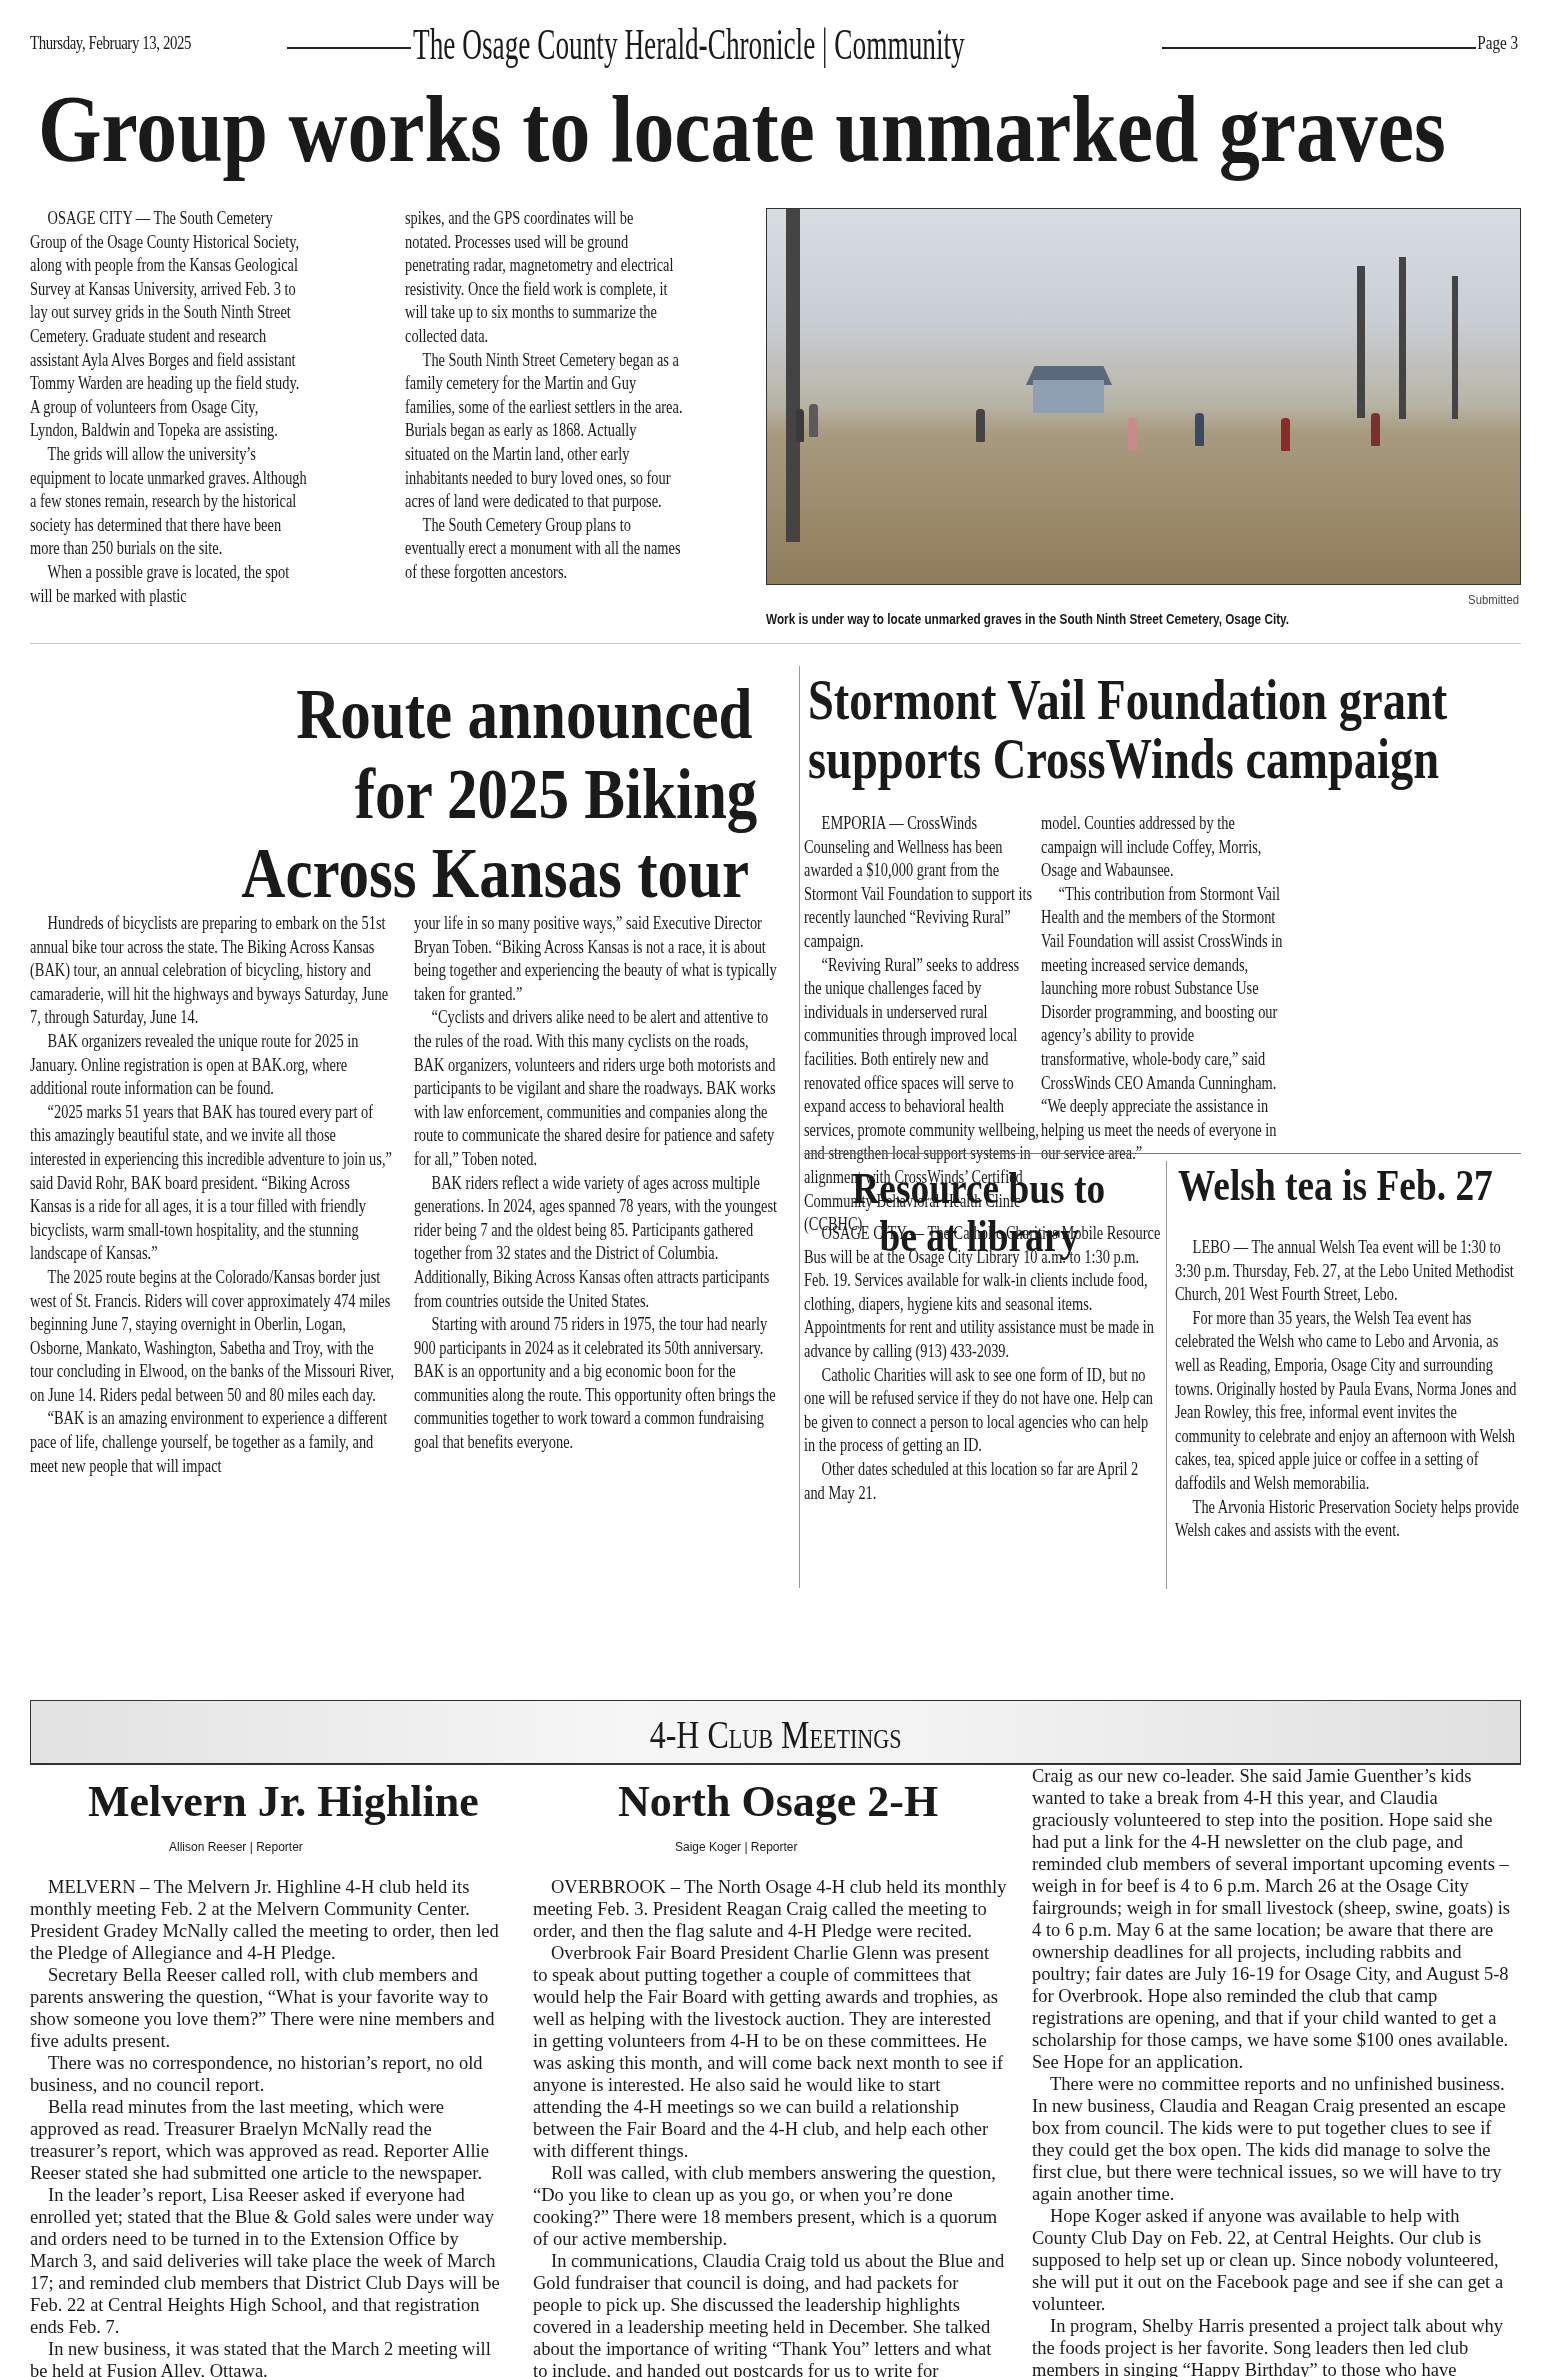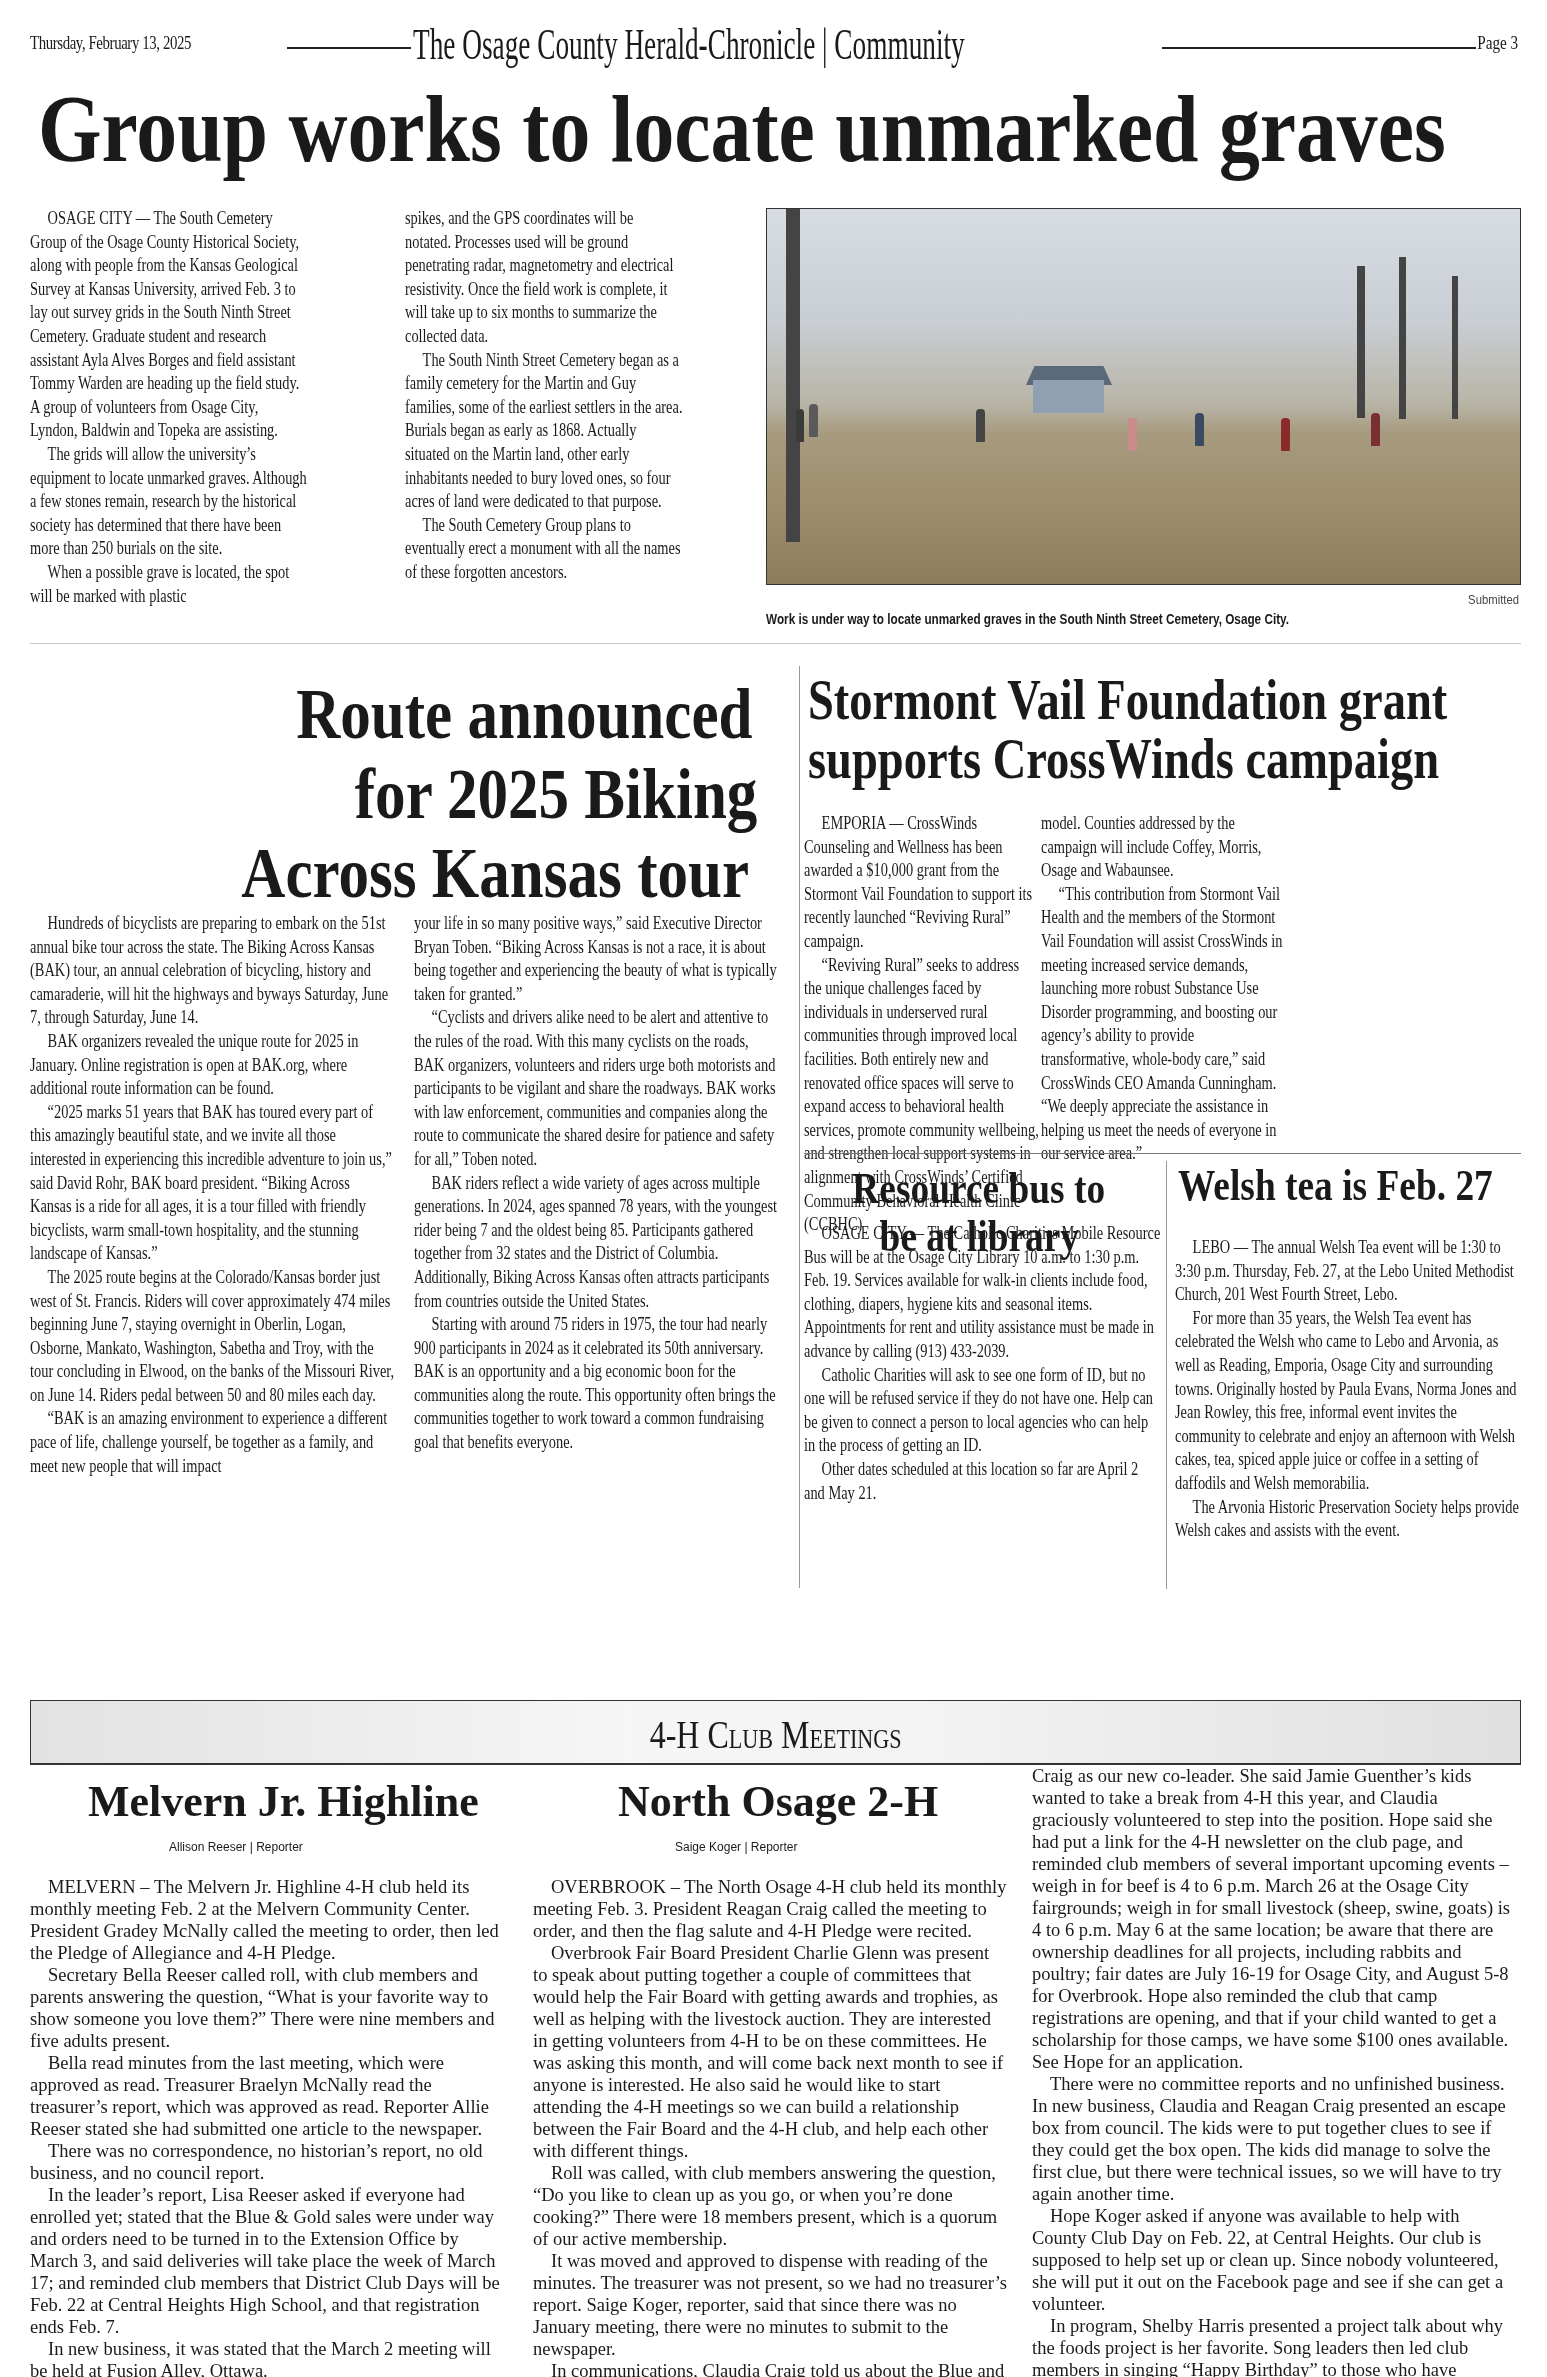--- a/index.html
+++ b/index.html
@@ -168,34 +168,33 @@
 
 <div id="banner" class="abs">
   <span id="banner-title">4-H Club Meetings</span>
 </div>
 
 <h2 id="h-melvern" class="abs club-h">Melvern Jr. Highline</h2>
 <div id="by-melvern" class="abs byline">Allison Reeser | Reporter</div>
 <div id="melvern-col" class="abs wide">
   <p>MELVERN – The Melvern Jr. Highline 4-H club held its monthly meeting Feb. 2 at the Melvern Community Center. President Gradey McNally called the meeting to order, then led the Pledge of Allegiance and 4-H Pledge.</p>
   <p>Secretary Bella Reeser called roll, with club members and parents answering the question, “What is your favorite way to show someone you love them?” There were nine members and five adults present.</p>
+  <p>There was no correspondence, no historian’s report, no old business, and no council report.</p>
   <p>Bella read minutes from the last meeting, which were approved as read. Treasurer Braelyn McNally read the treasurer’s report, which was approved as read. Reporter Allie Reeser stated she had submitted one article to the newspaper.</p>
-  <p>There was no correspondence, no historian’s report, no old business, and no council report.</p>
   <p>In the leader’s report, Lisa Reeser asked if everyone had enrolled yet; stated that the Blue &amp; Gold sales were under way and orders need to be turned in to the Extension Office by March 3, and said deliveries will take place the week of March 17; and reminded club members that District Club Days will be Feb. 22 at Central Heights High School, and that registration ends Feb. 7.</p>
   <p>In new business, it was stated that the March 2 meeting will be held at Fusion Alley, Ottawa.</p>
 
 </div>
 
 <h2 id="h-northosage" class="abs club-h">North Osage 2-H</h2>
 <div id="by-north" class="abs byline">Saige Koger | Reporter</div>
 <div id="north-col" class="abs wide">
   <p>OVERBROOK – The North Osage 4-H club held its monthly meeting Feb. 3. President Reagan Craig called the meeting to order, and then the flag salute and 4-H Pledge were recited.</p>
   <p>Overbrook Fair Board President Charlie Glenn was present to speak about putting together a couple of committees that would help the Fair Board with getting awards and trophies, as well as helping with the livestock auction. They are interested in getting volunteers from 4-H to be on these committees. He was asking this month, and will come back next month to see if anyone is interested. He also said he would like to start attending the 4-H meetings so we can build a relationship between the Fair Board and the 4-H club, and help each other with different things.</p>
   <p>Roll was called, with club members answering the question, “Do you like to clean up as you go, or when you’re done cooking?” There were 18 members present, which is a quorum of our active membership.</p>
-  <p>It was moved and approved to dispense with reading of the minutes. The treasurer was not present, so we had no treasurer’s report. Saige Koger, reporter, said that since there was no January meeting, there were no minutes to submit to the newspaper.</p>
   <p>In communications, Claudia Craig told us about the Blue and Gold fundraiser that council is doing, and had packets for people to pick up. She discussed the leadership highlights covered in a leadership meeting held in December. She talked about the importance of writing “Thank You” letters and what to include, and handed out postcards for us to write for someone who helped in our 4-H endeavors last year.</p>
 
 </div>
 <div id="craig-col" class="abs wide">
   <p style="text-indent:0">Craig as our new co-leader. She said Jamie Guenther’s kids wanted to take a break from 4-H this year, and Claudia graciously volunteered to step into the position. Hope said she had put a link for the 4-H newsletter on the club page, and reminded club members of several important upcoming events – weigh in for beef is 4 to 6 p.m. March 26 at the Osage City fairgrounds; weigh in for small livestock (sheep, swine, goats) is 4 to 6 p.m. May 6 at the same location; be aware that there are ownership deadlines for all projects, including rabbits and poultry; fair dates are July 16-19 for Osage City, and August 5-8 for Overbrook. Hope also reminded the club that camp registrations are opening, and that if your child wanted to get a scholarship for those camps, we have some $100 ones available. See Hope for an application.</p>
   <p>There were no committee reports and no unfinished business. In new business, Claudia and Reagan Craig presented an escape box from council. The kids were to put together clues to see if they could get the box open. The kids did manage to solve the first clue, but there were technical issues, so we will have to try again another time.</p>
   <p>Hope Koger asked if anyone was available to help with County Club Day on Feb. 22, at Central Heights. Our club is supposed to help set up or clean up. Since nobody volunteered, she will put it out on the Facebook page and see if she can get a volunteer.</p>
   <p>In program, Shelby Harris presented a project talk about why the foods project is her favorite. Song leaders then led club members in singing “Happy Birthday” to those who have February birthdays.</p>
 
 </div>

